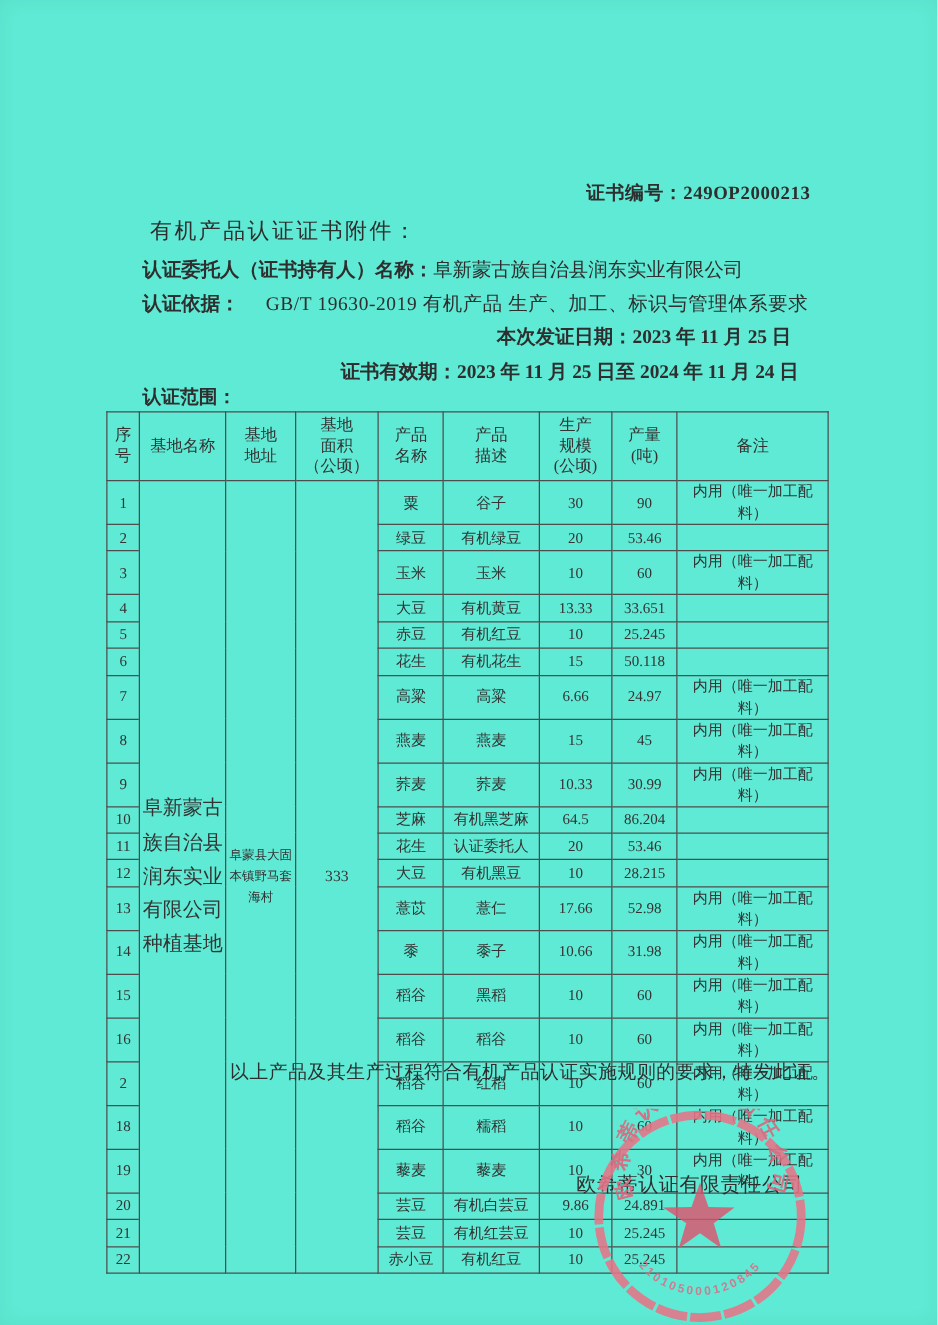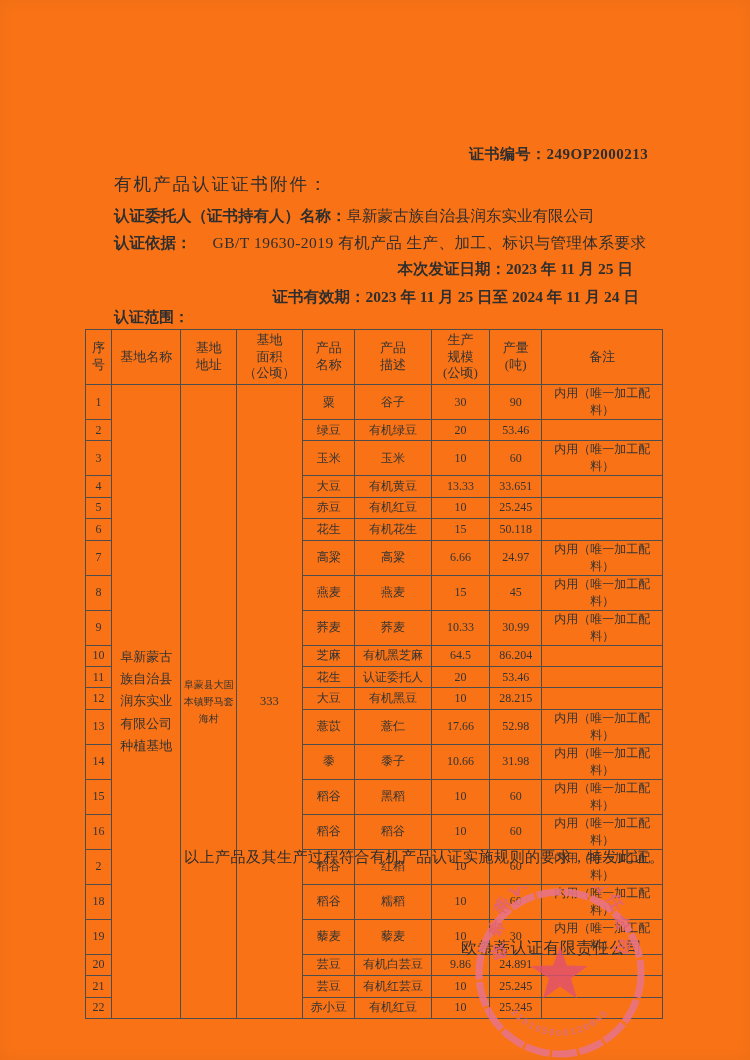--- a/index.html
+++ b/index.html
@@ -1,44 +1,44 @@
 <!DOCTYPE html>
 <html><head>
 <meta charset="utf-8">
 <style>
   html,body{margin:0;padding:0;background:#ffffff;}
   .page{
-    position:relative;width:750px;height:1060px;background:#f97316;
+    position:relative;width:750px;height:1060px;background:#5eead4;
     font-family:"Liberation Serif","DejaVu Serif",serif;color:#2e2e2e;
     overflow:hidden;box-shadow:inset 0 0 16px rgba(0,0,0,0.05);
   }
   .abs{position:absolute;white-space:nowrap;}
   .cert-no{left:469px;top:145px;font-size:15px;font-weight:bold;letter-spacing:.5px;}
-  .doc-title{left:114px;top:172px;font-size:17.5px;letter-spacing:2px;}
+  .doc-title{left:120px;top:172px;font-size:17.5px;letter-spacing:2px;}
   .line-applicant{left:114px;top:206px;font-size:15.5px;}
   .line-basis{left:114px;top:233px;font-size:15.5px;text-align:right;}
   .basis-val{padding-left:21px;letter-spacing:.5px;}
   .label-b{font-weight:bold;}
   .line-issue{right:117px;top:259px;font-size:15.5px;font-weight:bold;}
   .line-valid{right:111px;top:287px;font-size:15.5px;font-weight:bold;}
   .scope-label{left:114px;top:308px;font-size:15px;font-weight:bold;}
 
   table.scope{
     position:absolute;left:85px;top:329px;width:578px;
     border-collapse:collapse;table-layout:fixed;font-size:12px;color:#333;
   }
   table.scope th,table.scope td{
     border:1px solid #4d4d4d;text-align:center;vertical-align:middle;
     padding:0 2px;overflow:hidden;
   }
   table.scope thead th{
     height:54px;font-weight:normal;font-size:13px;line-height:1.3;white-space:pre-line;
   }
   table.scope tbody td{height:20.4px;}
-  .c-bname{font-size:13px;line-height:1.7;padding:0 6px;white-space:normal;}
+  .c-bname{font-size:16px;line-height:1.7;padding:0 6px;white-space:normal;}
   .c-baddr{font-size:10px;line-height:1.7;padding:0 9px;white-space:normal;}
   .c-barea{font-size:12.5px;}
   .c-remark{font-size:12px;letter-spacing:0;}
   .statement{left:144px;top:848px;font-size:15px;letter-spacing:.5px;margin-left:40px;}
   .company-print{left:461px;top:938px;font-size:16px;letter-spacing:.5px;z-index:1;}
   .seal{left:474px;top:887px;z-index:2;opacity:.88;}
 </style>
 </head>
 <body>
 

